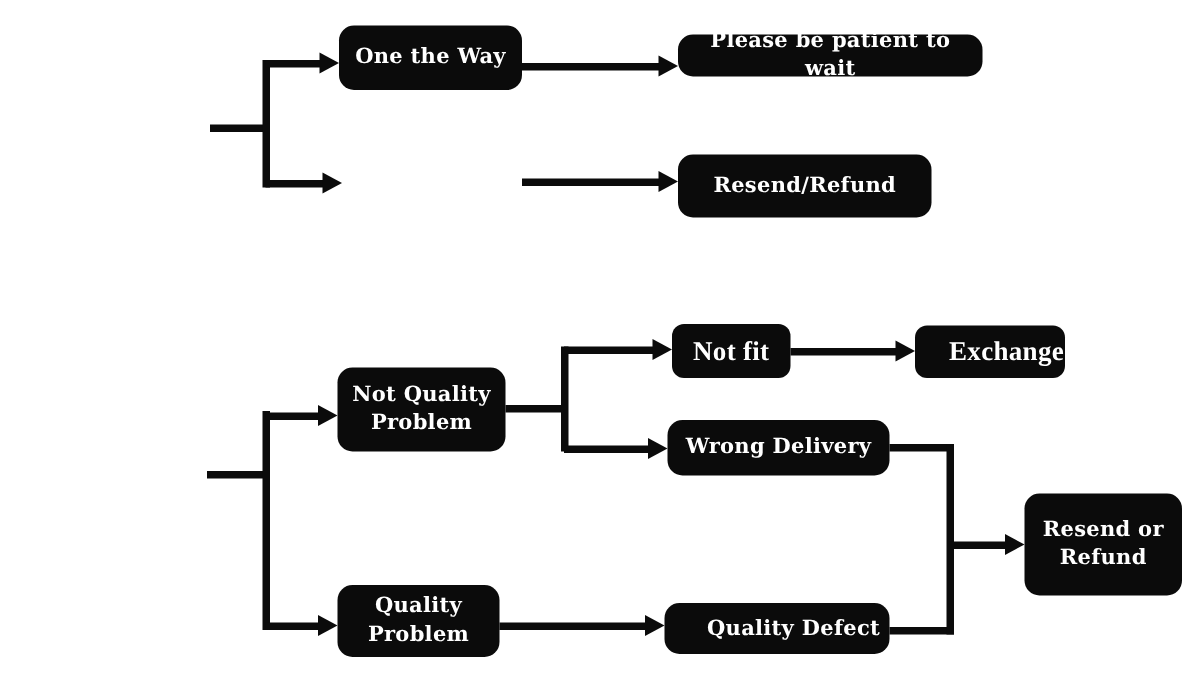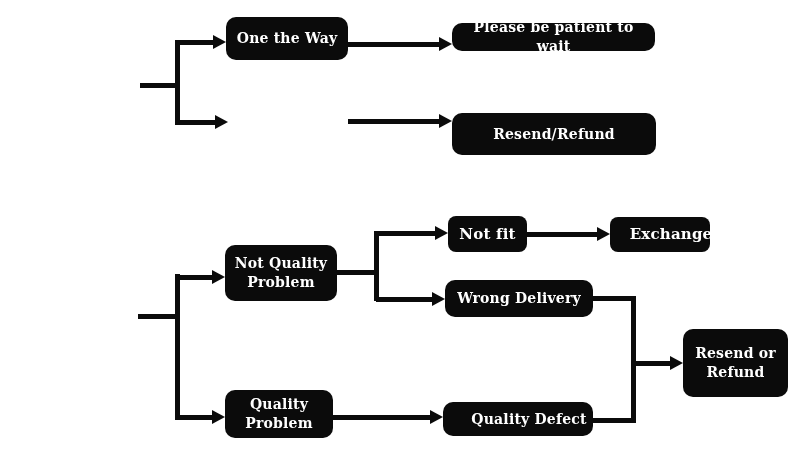--- a/index.html
+++ b/index.html
@@ -20,21 +20,21 @@
     align-items: center;
     justify-content: center;
     text-align: center;
     font-weight: bold;
     font-size: 14px;
     line-height: 1.35;
     letter-spacing: 0.2px;
     box-sizing: border-box;
     padding: 2px 6px;
   }
-  .node.small { font-size: 15px; border-radius: 8px; }
+  .node.small { font-size: 18px; border-radius: 8px; font-family: Liberation Serif, serif; }
   .hline, .vline {
     position: absolute;
     background: #0b0b0b;
   }
   .hline { height: 5px; }
   .vline { width: 5px; }
   .arrow-right {
     position: absolute;
     width: 0; height: 0;
     border-top: 7px solid transparent;
@@ -46,21 +46,21 @@
 <body>
 
 <div class="canvas">
 
 
   <div class="node" style="left:226px; top:17px; width:122px; height:43px;">One the Way</div>
 
 
   <div class="node" style="left:452px; top:23px; width:203px; height:28px;">Please be patient to wait</div>
 
-  <div class="node" style="left:452px; top:113px; width:204px; height:42px;">Resend/Refund</div>
+  <div class="node" style="left:452px; top:103px; width:169px; height:42px;">Resend/Refund</div>
 
   <div class="hline" style="left:140px; top:83px; width:39px;"></div>
   <div class="vline" style="left:175px; top:40px; height:85px;"></div>
   <div class="hline" style="left:177px; top:40px; width:38px;"></div>
   <div class="arrow-right" style="left:213px; top:35px;"></div>
   <div class="hline" style="left:177px; top:120px; width:40px;"></div>
   <div class="arrow-right" style="left:215px; top:115px;"></div>
   <div class="hline" style="left:348px; top:42px; width:92px;"></div>
   <div class="arrow-right" style="left:439px; top:37px;"></div>
   <div class="hline" style="left:348px; top:119px; width:92px;"></div>

